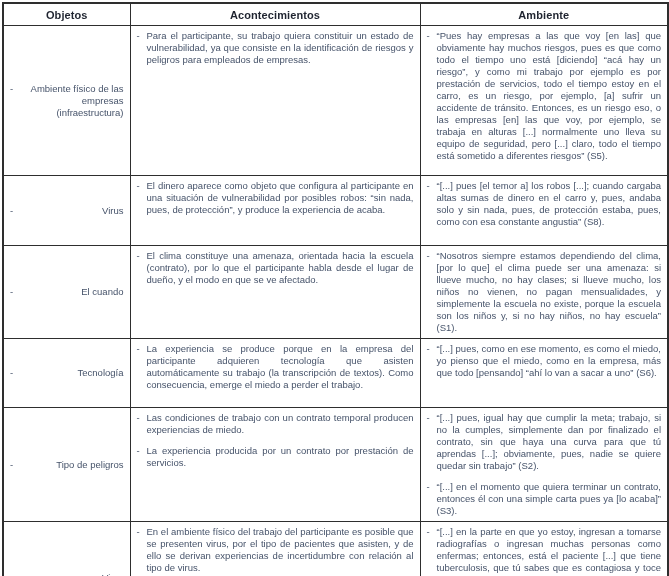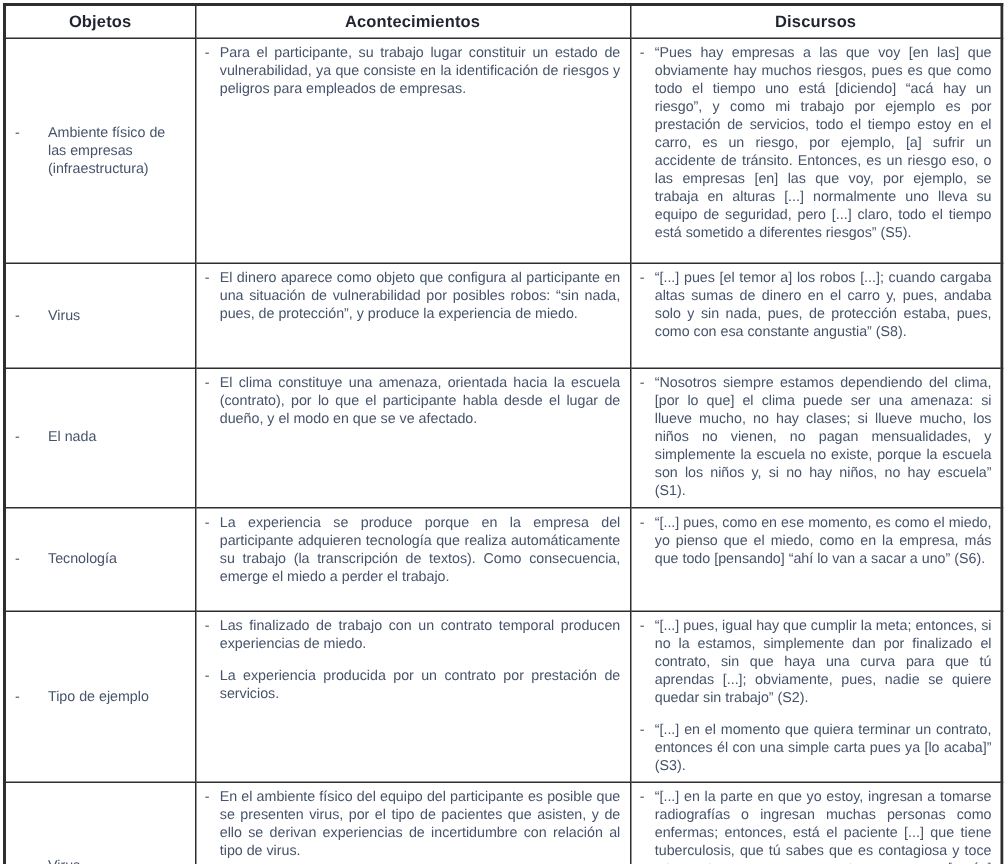--- a/index.html
+++ b/index.html
@@ -49,90 +49,90 @@
     position:relative;
     padding-left:11px;
   }
   .bullet + .bullet{margin-top:9px;}
   .dash{
     position:absolute;
     left:1px;top:0;
     color:var(--text-color);
   }
   .content-cell .btxt{display:block;text-align:justify;}
-  .objeto-cell .btxt{display:block;text-align:left;margin-left:12px;}
+  .objeto-cell .btxt{display:block;text-align:right;}
   .row-0 td{height:141px;}
   .row-1 td{height:61px;}
   .row-2 td{height:69px;}
   .row-3 td{height:60px;}
   .row-4 td{height:101px;}
   .row-5 td{height:104px;}
 </style>
 </head>
 <body>
 
 <table class="obj-table">
   <colgroup>
     <col class="c-objetos">
     <col class="c-acontecimientos">
     <col class="c-discursos">
   </colgroup>
   <thead>
     <tr>
       <th>Objetos</th>
       <th>Acontecimientos</th>
-      <th>Discursos</th>
+      <th>Ambiente</th>
     </tr>
   </thead>
   <tbody>
       <tr class="row-0">
         <td class="objeto-cell">
           <div class="bullet">
             <span class="dash">-</span>
             <span class="btxt">Ambiente físico de las empresas (infraestructura)</span>
           </div>
         </td>
         <td class="content-cell">
           <div class="bullet">
             <span class="dash">-</span>
-            <span class="btxt">Para el participante, su trabajo lugar constituir un estado de vulnerabilidad, ya que consiste en la identificación de riesgos y peligros para empleados de empresas.</span>
+            <span class="btxt">Para el participante, su trabajo quiera constituir un estado de vulnerabilidad, ya que consiste en la identificación de riesgos y peligros para empleados de empresas.</span>
           </div>
         </td>
         <td class="content-cell">
           <div class="bullet">
             <span class="dash">-</span>
             <span class="btxt">“Pues hay empresas a las que voy [en las] que obviamente hay muchos riesgos, pues es que como todo el tiempo uno está [diciendo] “acá hay un riesgo”, y como mi trabajo por ejemplo es por prestación de servicios, todo el tiempo estoy en el carro, es un riesgo, por ejemplo, [a] sufrir un accidente de tránsito. Entonces, es un riesgo eso, o las empresas [en] las que voy, por ejemplo, se trabaja en alturas [...] normalmente uno lleva su equipo de seguridad, pero [...] claro, todo el tiempo está sometido a diferentes riesgos” (S5).</span>
           </div>
         </td>
       </tr>
       <tr class="row-1">
         <td class="objeto-cell">
           <div class="bullet">
             <span class="dash">-</span>
             <span class="btxt">Virus</span>
           </div>
         </td>
         <td class="content-cell">
           <div class="bullet">
             <span class="dash">-</span>
-            <span class="btxt">El dinero aparece como objeto que configura al participante en una situación de vulnerabilidad por posibles robos: “sin nada, pues, de protección”, y produce la experiencia de miedo.</span>
+            <span class="btxt">El dinero aparece como objeto que configura al participante en una situación de vulnerabilidad por posibles robos: “sin nada, pues, de protección”, y produce la experiencia de acaba.</span>
           </div>
         </td>
         <td class="content-cell">
           <div class="bullet">
             <span class="dash">-</span>
             <span class="btxt">“[...] pues [el temor a] los robos [...]; cuando cargaba altas sumas de dinero en el carro y, pues, andaba solo y sin nada, pues, de protección estaba, pues, como con esa constante angustia” (S8).</span>
           </div>
         </td>
       </tr>
       <tr class="row-2">
         <td class="objeto-cell">
           <div class="bullet">
             <span class="dash">-</span>
-            <span class="btxt">El nada</span>
+            <span class="btxt">El cuando</span>
           </div>
         </td>
         <td class="content-cell">
           <div class="bullet">
             <span class="dash">-</span>
             <span class="btxt">El clima constituye una amenaza, orientada hacia la escuela (contrato), por lo que el participante habla desde el lugar de dueño, y el modo en que se ve afectado.</span>
           </div>
         </td>
         <td class="content-cell">
           <div class="bullet">
@@ -144,69 +144,69 @@
       <tr class="row-3">
         <td class="objeto-cell">
           <div class="bullet">
             <span class="dash">-</span>
             <span class="btxt">Tecnología</span>
           </div>
         </td>
         <td class="content-cell">
           <div class="bullet">
             <span class="dash">-</span>
-            <span class="btxt">La experiencia se produce porque en la empresa del participante adquieren tecnología que realiza automáticamente su trabajo (la transcripción de textos). Como consecuencia, emerge el miedo a perder el trabajo.</span>
+            <span class="btxt">La experiencia se produce porque en la empresa del participante adquieren tecnología que asisten automáticamente su trabajo (la transcripción de textos). Como consecuencia, emerge el miedo a perder el trabajo.</span>
           </div>
         </td>
         <td class="content-cell">
           <div class="bullet">
             <span class="dash">-</span>
             <span class="btxt">“[...] pues, como en ese momento, es como el miedo, yo pienso que el miedo, como en la empresa, más que todo [pensando] “ahí lo van a sacar a uno” (S6).</span>
           </div>
         </td>
       </tr>
       <tr class="row-4">
         <td class="objeto-cell">
           <div class="bullet">
             <span class="dash">-</span>
-            <span class="btxt">Tipo de ejemplo</span>
-          </div>
-        </td>
-        <td class="content-cell">
-          <div class="bullet">
-            <span class="dash">-</span>
-            <span class="btxt">Las finalizado de trabajo con un contrato temporal producen experiencias de miedo.</span>
+            <span class="btxt">Tipo de peligros</span>
+          </div>
+        </td>
+        <td class="content-cell">
+          <div class="bullet">
+            <span class="dash">-</span>
+            <span class="btxt">Las condiciones de trabajo con un contrato temporal producen experiencias de miedo.</span>
           </div>
           <div class="bullet">
             <span class="dash">-</span>
             <span class="btxt">La experiencia producida por un contrato por prestación de servicios.</span>
           </div>
         </td>
         <td class="content-cell">
           <div class="bullet">
             <span class="dash">-</span>
-            <span class="btxt">“[...] pues, igual hay que cumplir la meta; entonces, si no la estamos, simplemente dan por finalizado el contrato, sin que haya una curva para que tú aprendas [...]; obviamente, pues, nadie se quiere quedar sin trabajo” (S2).</span>
+            <span class="btxt">“[...] pues, igual hay que cumplir la meta; trabajo, si no la cumples, simplemente dan por finalizado el contrato, sin que haya una curva para que tú aprendas [...]; obviamente, pues, nadie se quiere quedar sin trabajo” (S2).</span>
           </div>
           <div class="bullet">
             <span class="dash">-</span>
             <span class="btxt">“[...] en el momento que quiera terminar un contrato, entonces él con una simple carta pues ya [lo acaba]” (S3).</span>
           </div>
         </td>
       </tr>
       <tr class="row-5">
         <td class="objeto-cell">
           <div class="bullet">
             <span class="dash">-</span>
             <span class="btxt">Virus</span>
           </div>
         </td>
         <td class="content-cell">
           <div class="bullet">
             <span class="dash">-</span>
-            <span class="btxt">En el ambiente físico del equipo del participante es posible que se presenten virus, por el tipo de pacientes que asisten, y de ello se derivan experiencias de incertidumbre con relación al tipo de virus.</span>
+            <span class="btxt">En el ambiente físico del trabajo del participante es posible que se presenten virus, por el tipo de pacientes que asisten, y de ello se derivan experiencias de incertidumbre con relación al tipo de virus.</span>
           </div>
         </td>
         <td class="content-cell">
           <div class="bullet">
             <span class="dash">-</span>
             <span class="btxt">“[...] en la parte en que yo estoy, ingresan a tomarse radiografías o ingresan muchas personas como enfermas; entonces, está el paciente [...] que tiene tuberculosis, que tú sabes que es contagiosa y toce y toce y toce, y en ese momento por x o por y [razón] tocó salir aleatoriamente, y el paciente está en el pasillo, pero de alguna manera u otra tenemos que interactuar” (S6).</span>
           </div>
         </td>
       </tr>
     </tbody>

